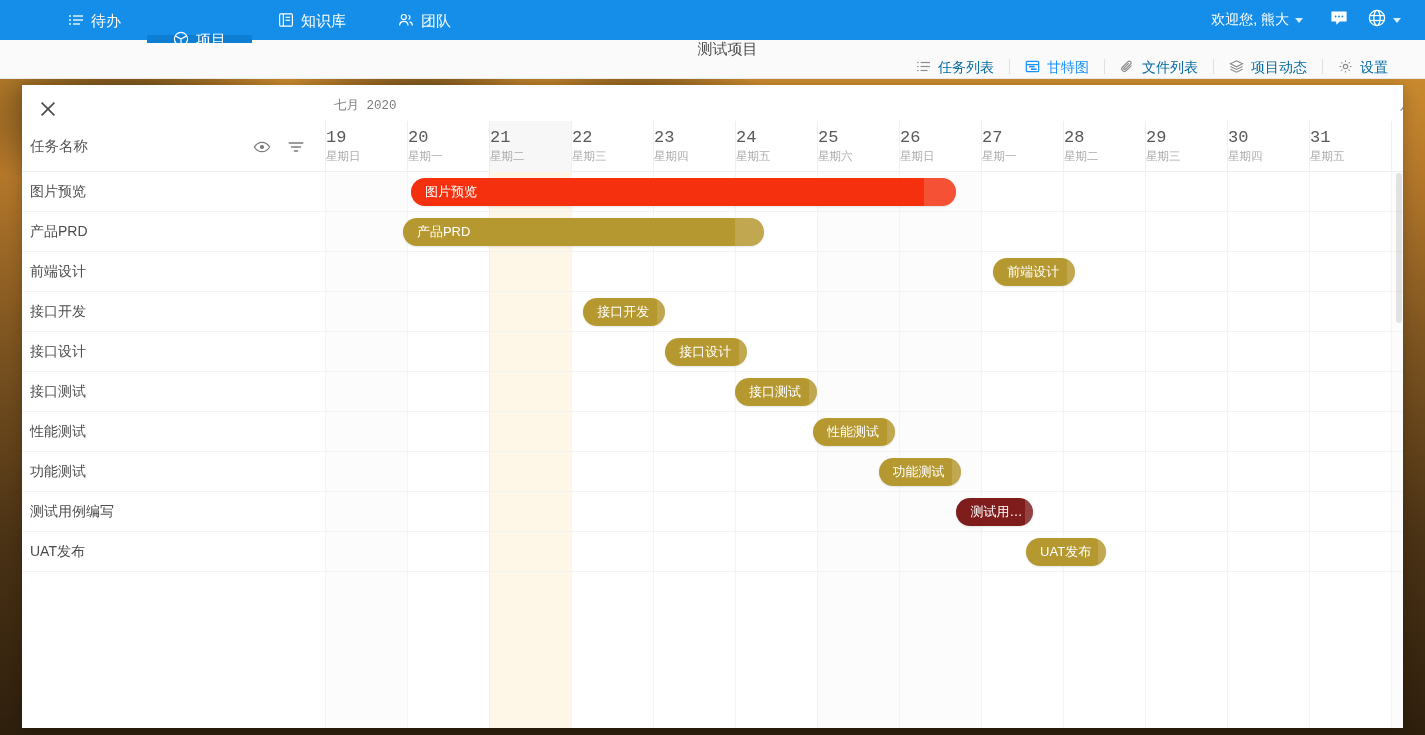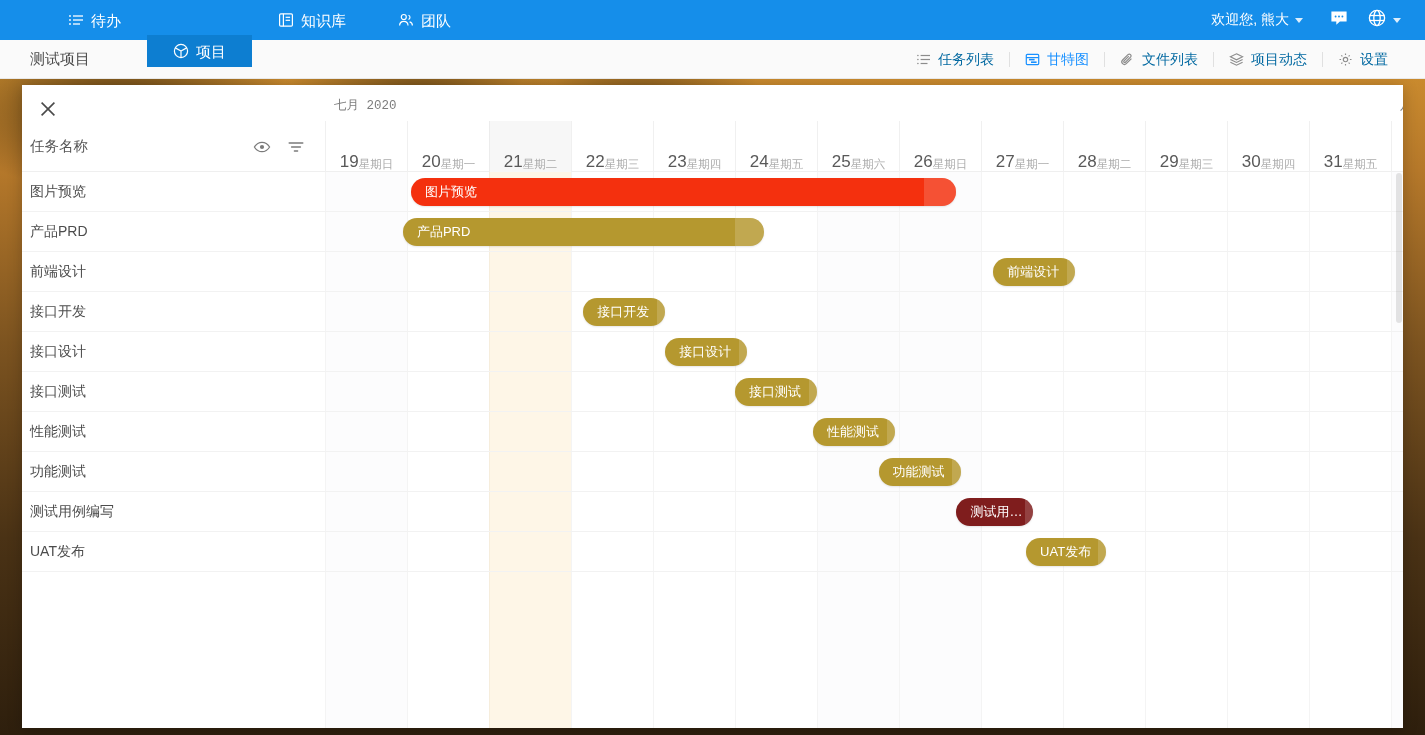--- a/index.html
+++ b/index.html
@@ -14,21 +14,21 @@
   
   .topnav {
     position: absolute; top: 0; left: 0; width: 1425px; height: 40px;
     background: #158eea;
     display: flex; align-items: stretch;
     z-index: 40;
   }
   .nav-tabs { display: flex; align-items: stretch; margin-left: 42px; }
   .nav-tab {
     display: flex; align-items: center; gap: 7px;
-    padding: 16px 26px;
+    padding: 4px 26px;
     color: #ffffff; font-size: 15px; line-height: 1;
     cursor: pointer; user-select: none;
     white-space: nowrap;
   }
   .nav-tab.active { background: #0d7ed1; margin-top: 35px; }
   .nav-tab .nico { display: inline-flex; width: 16px; height: 16px; align-items: center; justify-content: center; }
   .nav-tab .nico svg { display: block; }
 
   .nav-right {
     margin-left: auto; display: flex; align-items: center;
@@ -49,20 +49,21 @@
     cursor: pointer;
   }
   .globe-wrap { display: flex; align-items: center; gap: 6px; padding: 0 10px 0 6px; cursor: pointer; }
 
   
   .subbar {
     position: absolute; top: 40px; left: 0; width: 1425px; height: 39px;
     background: #fafafa; border-bottom: 1px solid #e8e8e8;
     display: flex; align-items: center;
     z-index: 35;
+    flex-direction: column;
   }
   .proj-title {
     margin-left: 30px; font-size: 15px; color: #4a4a4a; white-space: nowrap;
   }
   .subtabs { margin-left: auto; display: flex; align-items: center; padding-right: 22px; }
   .subtab {
     display: flex; align-items: center; gap: 7px;
     padding: 0 15px; font-size: 14px; color: #0369a1; cursor: pointer;
     white-space: nowrap; line-height: 1;
   }
@@ -114,22 +115,22 @@
   }
 
   
   .day-header {
     position: absolute; left: 303px; top: 36px; right: 0; height: 51px;
     display: flex;
   }
   .day-cell {
     width: 82px; flex: 0 0 82px; height: 51px;
     border-left: 1px solid #f0f0f0;
-    display: flex; flex-direction: row; align-items: flex-end; justify-content: center;
-    cursor: pointer; position: relative;
+    display: flex; flex-direction: column; align-items: flex-start; justify-content: center;
+    cursor: pointer; position: relative; font-family: Liberation Mono, monospace;
   }
   .day-cell.today { background: #f7f7f7; border-left-color: #ececec; }
   .day-num { font-size: 17px; color: #595959; line-height: 1.15; font-weight: 400; }
   .day-wk { font-size: 11.5px; color: #acacac; line-height: 1.3; margin-top: 2px; }
 
   
   .panel-body { position: relative; height: 556px; overflow: hidden; }
   .task-col {
     position: absolute; left: 0; top: 0; width: 303px; height: 100%;
     z-index: 4;

